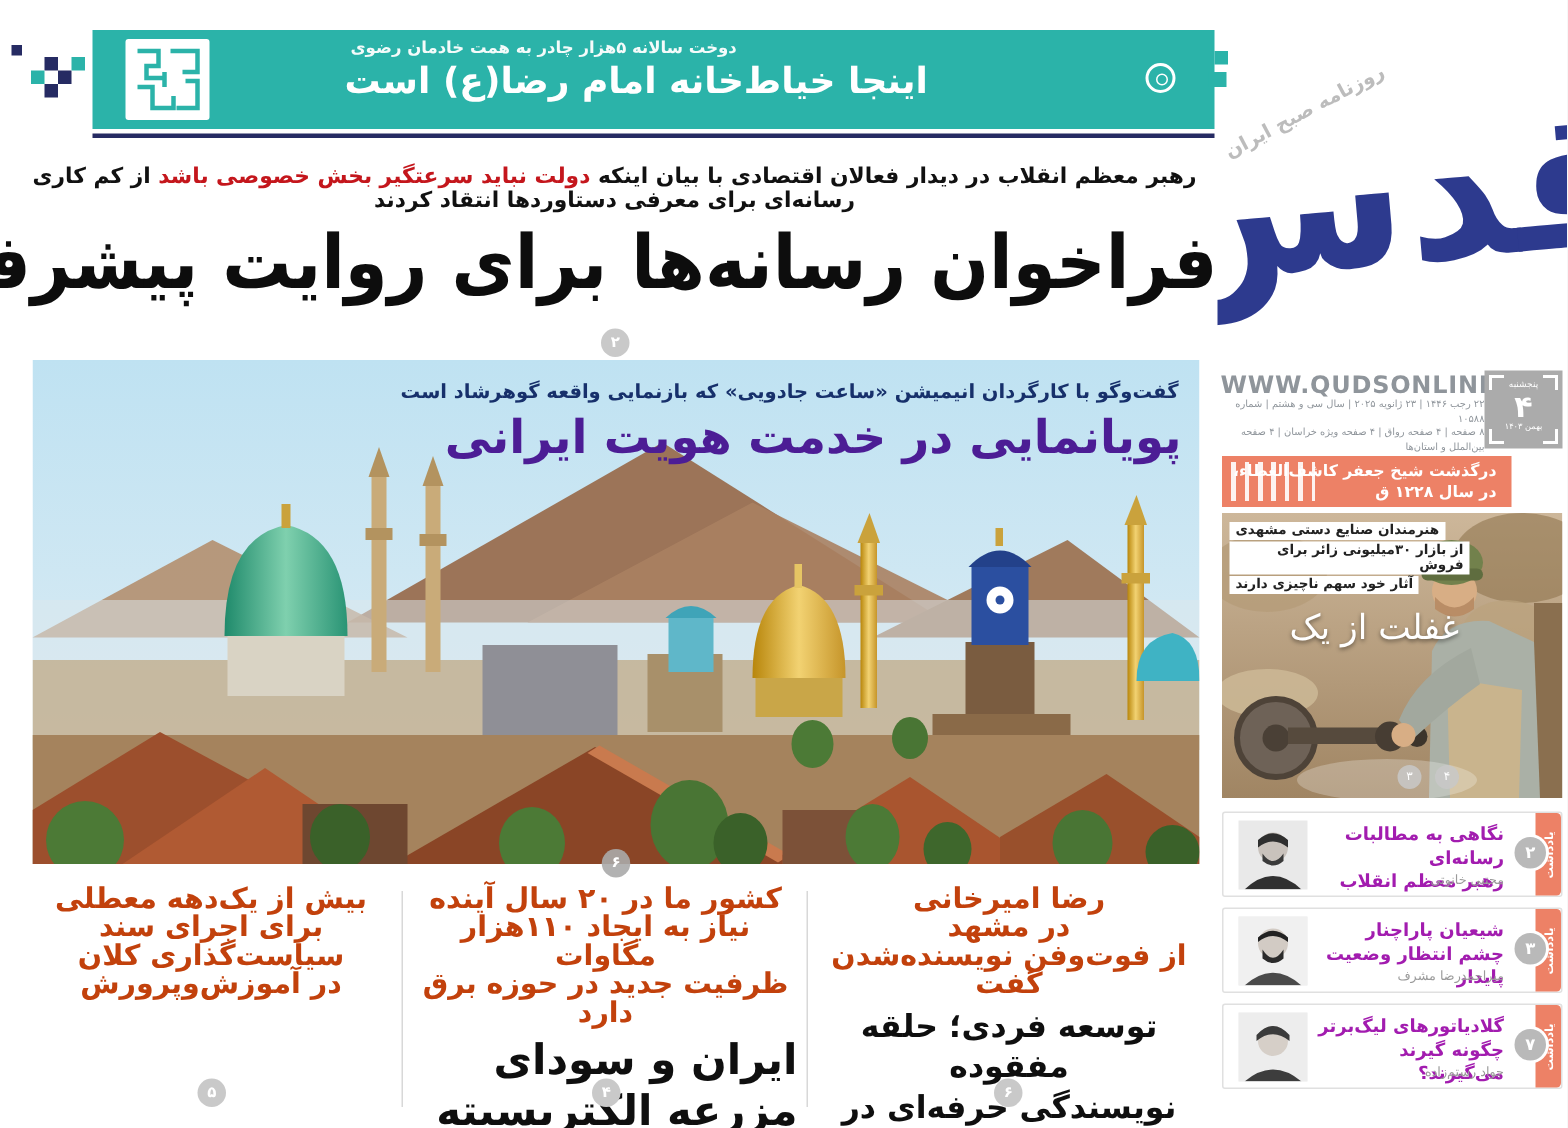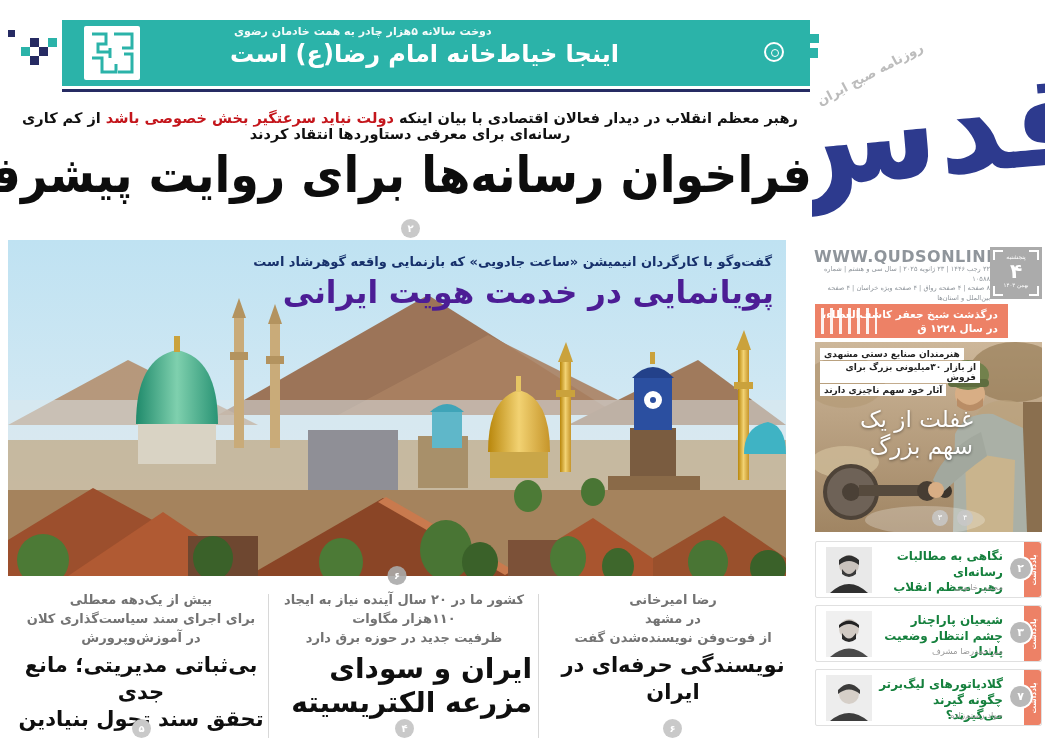--- a/index.html
+++ b/index.html
@@ -51,41 +51,41 @@
   .craft-h{ position:absolute; left:8px; top:64px; width:150px; color:#fff; font-size:23px; font-weight:400; line-height:27px; text-align:right; text-shadow:0 1px 3px rgba(0,0,0,.45); direction:rtl;}
   .craft-badges{ position:absolute; left:0; right:0; bottom:6px; text-align:center;padding-left:48px; }
   .craft-badges span{ display:inline-block; width:16px; height:16px; border-radius:50%; background:rgba(200,200,200,.85); color:#fff; font-size:8px; line-height:16px; margin:0 2px; text-align:center;}
 
   
   .note{ left:815px; width:227px; height:57px; background:#fff; border:1px solid #e0e0e0; border-radius:2px; }
   .note .portrait{ position:absolute; right:auto; left:10px; top:5px; width:46px; height:46px; background:#ececec; overflow:hidden;}
   .note .tab{ position:absolute; left:auto; right:0px; top:0; width:17px; height:100%; background:#ed8166; border-radius:0 3px 3px 0; }
   .note .tab span{ position:absolute; left:50%; top:50%; transform:translate(-50%,-50%) rotate(-90deg); color:#fff; font-size:7.5px; font-weight:700; white-space:nowrap;}
   .note .num{ position:absolute; right:10px; top:16px; width:21px; height:21px; border-radius:50%; background:#b9b9b9; box-shadow:0 0 0 2px #fff; color:#fff; font-size:11px; font-weight:800; text-align:center; line-height:21px; z-index:2;}
-  .note .ttl{ position:absolute; right:38px; left:62px; top:7px; text-align:right; font-size:12px; font-weight:800; color:#15803d; line-height:15.5px; direction:rtl;}
+  .note .ttl{ position:absolute; right:38px; left:62px; top:7px; text-align:right; font-size:12px; font-weight:800; color:#a21caf; line-height:15.5px; direction:rtl;}
   .note .auth{ position:absolute; right:38px; left:62px; top:40px; text-align:right; font-size:8.5px; color:#9a9a9a; direction:rtl;}
 
   
   .lead-kicker{ left:10px; top:110px; width:800px; text-align:center; font-size:14.5px; font-weight:700; color:#111; direction:rtl;}
   .lead-kicker .red{ color:#c4161c; }
   .lead-headline{ left:0px; top:128px; width:812px; text-align:center; font-size:46px; font-weight:900; color:#0d0d0d; letter-spacing:-1px; line-height:86px; white-space:nowrap; direction:rtl; transform:scaleY(1.08); transform-origin:top;}
   .page-badge{ width:19px; height:19px; border-radius:50%; background:#c9c9c9; color:#fff; font-size:10px; font-weight:800; text-align:center; line-height:19px; }
   .lead-badge{ left:401px; top:219px; }
 
   
-  .photo{ left:8px; top:240px; width:778px; height:336px; overflow:visible; }
+  .photo{ left:22px; top:240px; width:778px; height:336px; overflow:visible; }
   .photo svg{ position:absolute; left:0; top:0; }
   .photo-kicker{ position:absolute; right:14px; top:14px; font-size:13px; font-weight:700; color:#17306b; direction:rtl;}
   .photo-headline{ position:absolute; right:12px; top:34px; font-size:31px; font-weight:900; color:#4c1d95; direction:rtl; letter-spacing:-.5px;}
   .photo-badge{ position:absolute; left:50%; bottom:-9px; transform:translateX(-50%); background:rgba(170,170,170,.9);}
 
   
   .divider{ top:594px; width:1px; height:144px; background:#d8d8d8; }
   .bstory{ top:590px; text-align:center; direction:rtl; }
-  .b-kicker{ font-size:13px; font-weight:600; color:#737373; line-height:19px; }
+  .b-kicker{ font-size:19px; font-weight:600; color:#c2410c; line-height:19px; }
   .b-headline{ margin-top:5px; font-size:21px; font-weight:900; color:#0f0f0f; line-height:27px; letter-spacing:-.3px;}
   .b-headline.big{ font-size:28px; line-height:34px;text-align:right; }
   .b-badge{ top:719px; }
 </style>
 </head>
 <body>
 
 <div class="page">
 
   <div class="abs teal-banner">
@@ -173,26 +173,25 @@
       <path d="M166 90 Q130 108 118 138 L128 150 Q152 128 172 114 Z" fill="#a2a89e"></path>
       <circle cx="121" cy="148" r="8" fill="#d8ae85"></circle>
       <circle cx="155" cy="52" r="15" fill="#d8ae85"></circle>
       <path d="M142 56 Q155 70 168 56 L168 64 Q155 74 142 64 Z" fill="#b98d66"></path>
       <ellipse cx="153" cy="33" rx="21" ry="15" fill="#72814c"></ellipse>
       <rect x="133" y="37" width="41" height="8" rx="4" fill="#5f6d3f"></rect>
       <ellipse cx="110" cy="178" rx="60" ry="14" fill="#ffffff" opacity=".25"></ellipse>
     </svg>
     <div class="craft-kicker">
       <span>هنرمندان صنایع دستی مشهدی</span>
-      <span>از بازار ۳۰میلیونی بزرگ برای فروش</span>
+      <span>از بازار ۳۰میلیونی زائر برای فروش</span>
       <span>آثار خود سهم ناچیزی دارند</span>
     </div>
     <div class="craft-h">
       <div>غفلت از یک</div>
-      <div>سهم بزرگ</div>
     </div>
     <div class="craft-badges">
       <span>۴</span>
       <span>۳</span>
     </div>
   </div>
 
   <div class="abs note" style="top:541px">
     <div class="portrait">
       <svg width="46" height="46" viewBox="0 0 46 46">
@@ -360,20 +359,21 @@
   <div class="abs divider" style="left:268px"></div>
   <div class="abs divider" style="left:538px"></div>
 
   <div class="abs bstory" style="left:546px;width:254px">
     <div class="b-kicker">
       <div>رضا امیرخانی</div>
       <div>در مشهد</div>
       <div>از فوت‌وفن نویسنده‌شدن گفت</div>
     </div>
     <div class="b-headline">
+      <div>توسعه فردی؛ حلقه مفقوده</div>
       <div>نویسندگی حرفه‌ای در ایران</div>
     </div>
   </div>
   <div class="abs page-badge b-badge" style="left:663px">۶</div>
 
   <div class="abs bstory" style="left:276px;width:256px">
     <div class="b-kicker">
       <div>کشور ما در ۲۰ سال آینده نیاز به ایجاد ۱۱۰هزار مگاوات</div>
       <div>ظرفیت جدید در حوزه برق دارد</div>
     </div>
@@ -383,20 +383,16 @@
     </div>
   </div>
   <div class="abs page-badge b-badge" style="left:395px">۴</div>
 
   <div class="abs bstory" style="left:18px;width:246px">
     <div class="b-kicker">
       <div>بیش از یک‌دهه معطلی</div>
       <div>برای اجرای سند سیاست‌گذاری کلان</div>
       <div>در آموزش‌وپرورش</div>
     </div>
-    <div class="b-headline">
-      <div>بی‌ثباتی مدیریتی؛ مانع جدی</div>
-      <div>تحقق سند تحول بنیادین</div>
-    </div>
   </div>
   <div class="abs page-badge b-badge" style="left:132px">۵</div>
 
 </div>
 
 </body></html>

